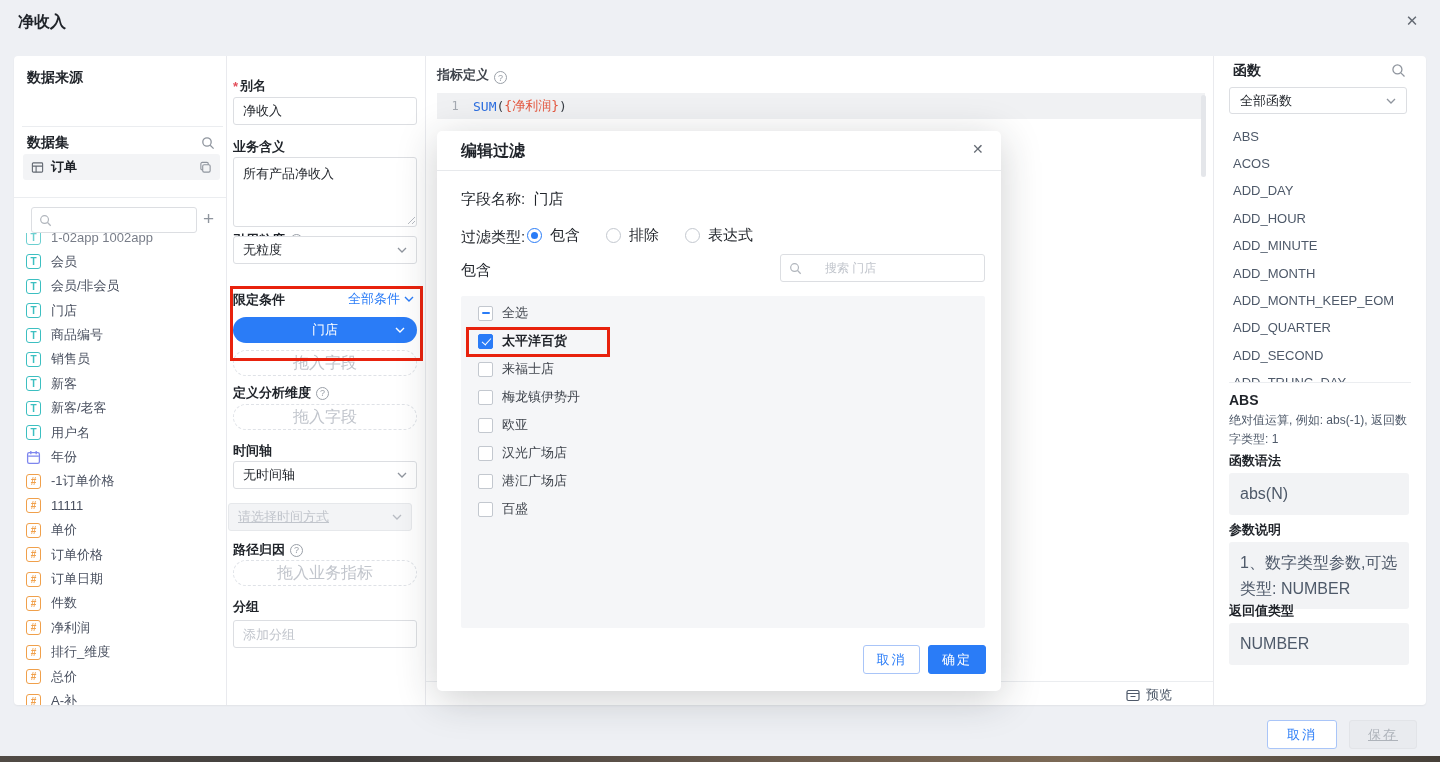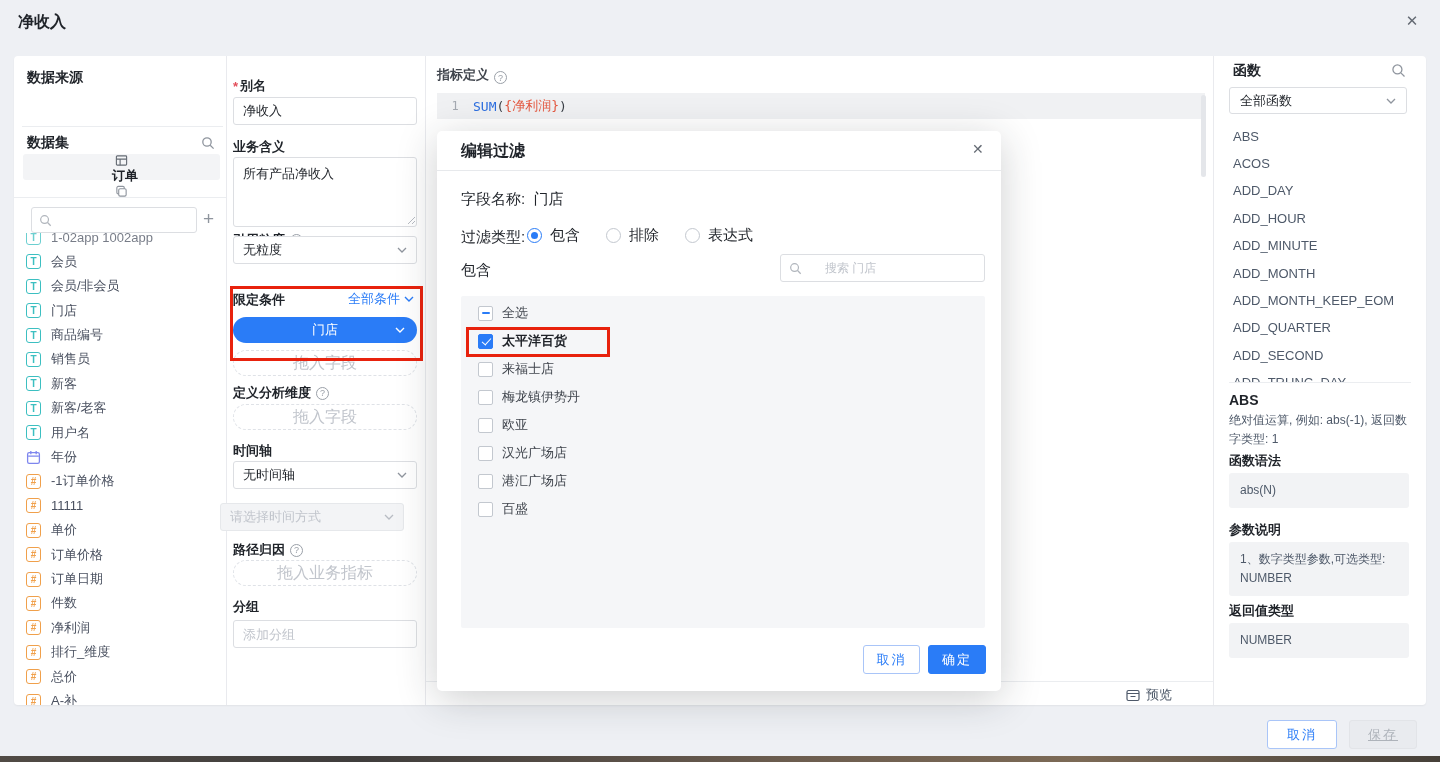--- a/index.html
+++ b/index.html
@@ -82,21 +82,21 @@
   .btn-primary { background:#2a7cf7; color:#fff; border:1px solid #2a7cf7; }
   .btn-disabled { background:#e9ebef; color:#aeb3ba; border:1px solid #e2e4e8; cursor:default; letter-spacing:2px; }
 
   
   .fn-select { width:178px; height:27px; border:1px solid #dcdee2; border-radius:3px; display:flex; align-items:center; justify-content:space-between; padding:0 10px; font-size:13px; color:#1f2329; cursor:pointer; background:#fff; }
   #function-list { left:1229px; top:120px; width:182px; height:262px; overflow:hidden; position:absolute; }
   .fn-row { position:absolute; left:4px; height:20px; display:flex; align-items:center; font-size:13px; color:#4e5969; cursor:pointer; white-space:nowrap; }
   .doc-name { font-size:14px; font-weight:700; color:#1f2329; }
   .doc-desc { font-size:12px; color:#4e5969; line-height:1.55; }
   .doc-sec { font-size:13px; color:#1f2329; font-weight:600; }
-  .doc-box { background:#f2f3f5; border-radius:3px; font-size:12px; color:#4e5969; padding:8px 11px; line-height:1.6; }
+  .doc-box { background:#f2f3f5; border-radius:3px; font-size:16px; color:#4e5969; padding:8px 11px; line-height:1.6; }
 
   .bottom-strip { left:0; top:756px; width:1440px; height:6px; background:linear-gradient(90deg,#514b45,#3f3d3c 25%,#6c5d4f 55%,#7c6a56 75%,#464039); }
   svg { display:block; }
 </style>
 </head>
 <body>
 
 <div class="screen">
 
   <div class="abs page-title">净收入</div>
@@ -112,21 +112,21 @@
 
   <div class="abs sec-label" style="left:27px;top:134px;">数据集</div>
   <div class="abs" style="left:201px;top:136px;">
       <svg width="14" height="14" viewBox="0 0 14 14">
         <g fill="none" stroke="#8f959e" stroke-width="1.3">
           <circle cx="6" cy="6" r="4.2"></circle>
           <path d="M9.2 9.2L12.6 12.6"></path>
         </g>
       </svg>
     </div>
-  <div class="abs pick-row" style="left:23px;top:154px;flex-direction:column;">
+  <div class="abs pick-row" style="left:23px;top:154px;">
     <span>
         <svg width="13" height="13" viewBox="0 0 14 14">
           <g fill="none" stroke="#646a73" stroke-width="1.2">
             <rect x="1.5" y="2" width="11" height="10" rx="1"></rect>
             <path d="M1.5 5.5h11M5.5 5.5V12"></path>
           </g>
         </svg>
       </span>
     <span class="txt">订单</span>
     <span>
@@ -292,21 +292,21 @@
     </div>
   <div class="abs drop-pill" style="left:233px;top:404px;">拖入字段</div>
 
   <div class="abs flabel" style="left:233px;top:442px;">时间轴</div>
   <div class="abs inp sel" style="left:233px;top:461px;">
     <span>无时间轴</span>
     <svg width="10" height="6" viewBox="0 0 10 6">
         <path d="M1 1l4 4 4-4" fill="none" stroke="#8f959e" stroke-width="1.3"></path>
       </svg>
   </div>
-  <div class="abs inp sel disabled" style="left:220px;top:503px;">
+  <div class="abs inp sel disabled" style="left:228px;top:503px;text-decoration:underline;">
     <span>请选择时间方式</span>
     <svg width="10" height="6" viewBox="0 0 10 6">
         <path d="M1 1l4 4 4-4" fill="none" stroke="#b8bcc3" stroke-width="1.3"></path>
       </svg>
   </div>
 
   <div class="abs flabel" style="left:233px;top:541px;">
       <span>路径归因</span>
       <span class="qicon">?</span>
     </div>

